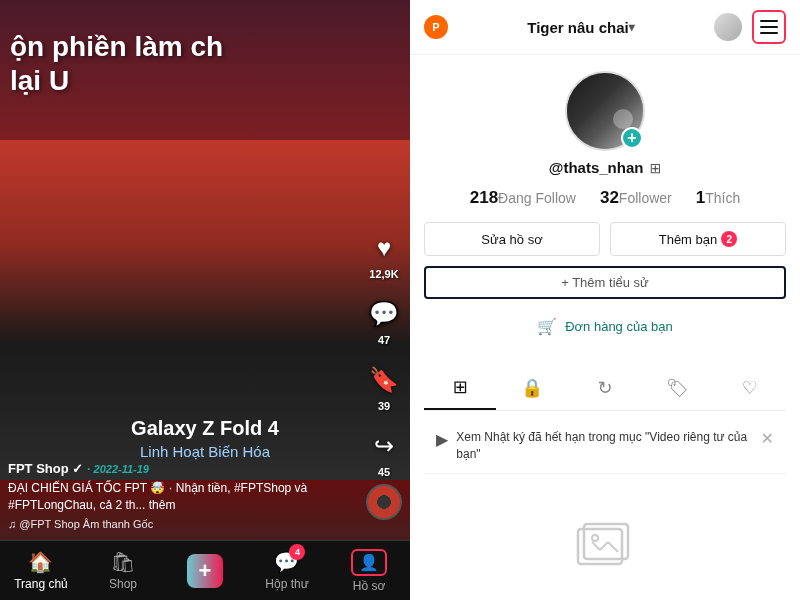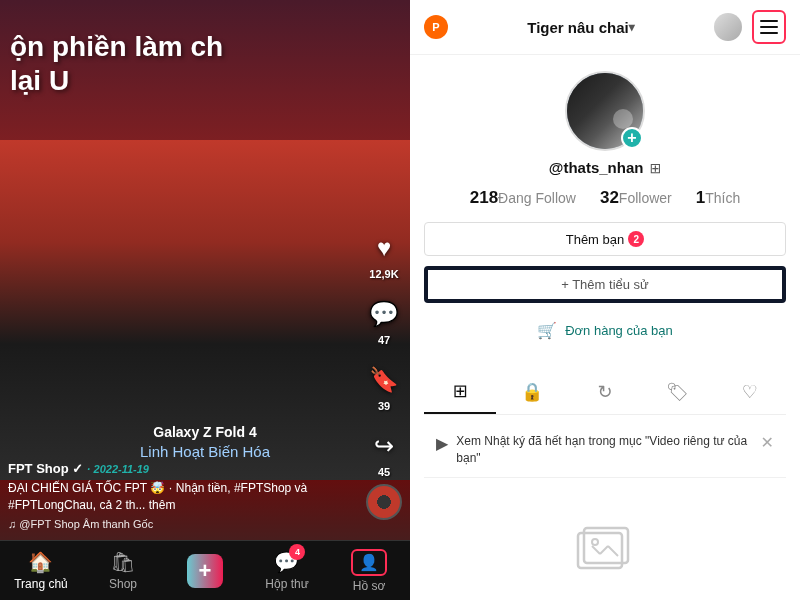--- a/index.html
+++ b/index.html
@@ -54,21 +54,21 @@
       text-align: center;
       line-height: 1.2;
     }
 
     .galaxy-text {
       position: absolute;
       bottom: 160px;
       left: 50%;
       transform: translateX(-50%);
       color: white;
-      font-size: 14px;
+      font-size: 20px;
       font-weight: bold;
       text-align: center;
       white-space: nowrap;
     }
 
     .galaxy-sub {
       position: absolute;
       bottom: 140px;
       left: 50%;
       transform: translateX(-50%);
@@ -475,21 +475,21 @@
       width: 16px;
       height: 16px;
       display: flex;
       align-items: center;
       justify-content: center;
     }
 
     .btn-add-bio {
       width: 100%;
       padding: 7px 12px;
-      border: 4px solid #0f172a;
+      border: 2px solid #0f172a;
       border-radius: 4px;
       background: white;
       font-size: 13px;
       color: #555;
       cursor: pointer;
       text-align: center;
       margin-bottom: 10px;
     }
 
     .orders-row {
@@ -708,20 +708,21 @@
           <span class="stat-number">32</span>
           <span class="stat-label">Follower</span>
         </div>
         <div class="stat-item">
           <span class="stat-number">1</span>
           <span class="stat-label">Thích</span>
         </div>
       </div>
 
       <div class="action-buttons">
+        <button class="btn-edit">Sửa hồ sơ</button>
         <button class="btn-add-friend">
           <span>Thêm bạn</span>
           <span class="friend-badge">2</span>
         </button>
       </div>
 
       <button class="btn-add-bio">+ Thêm tiểu sử</button>
 
       <div class="orders-row">
         <span class="cart-icon">🛒</span>

